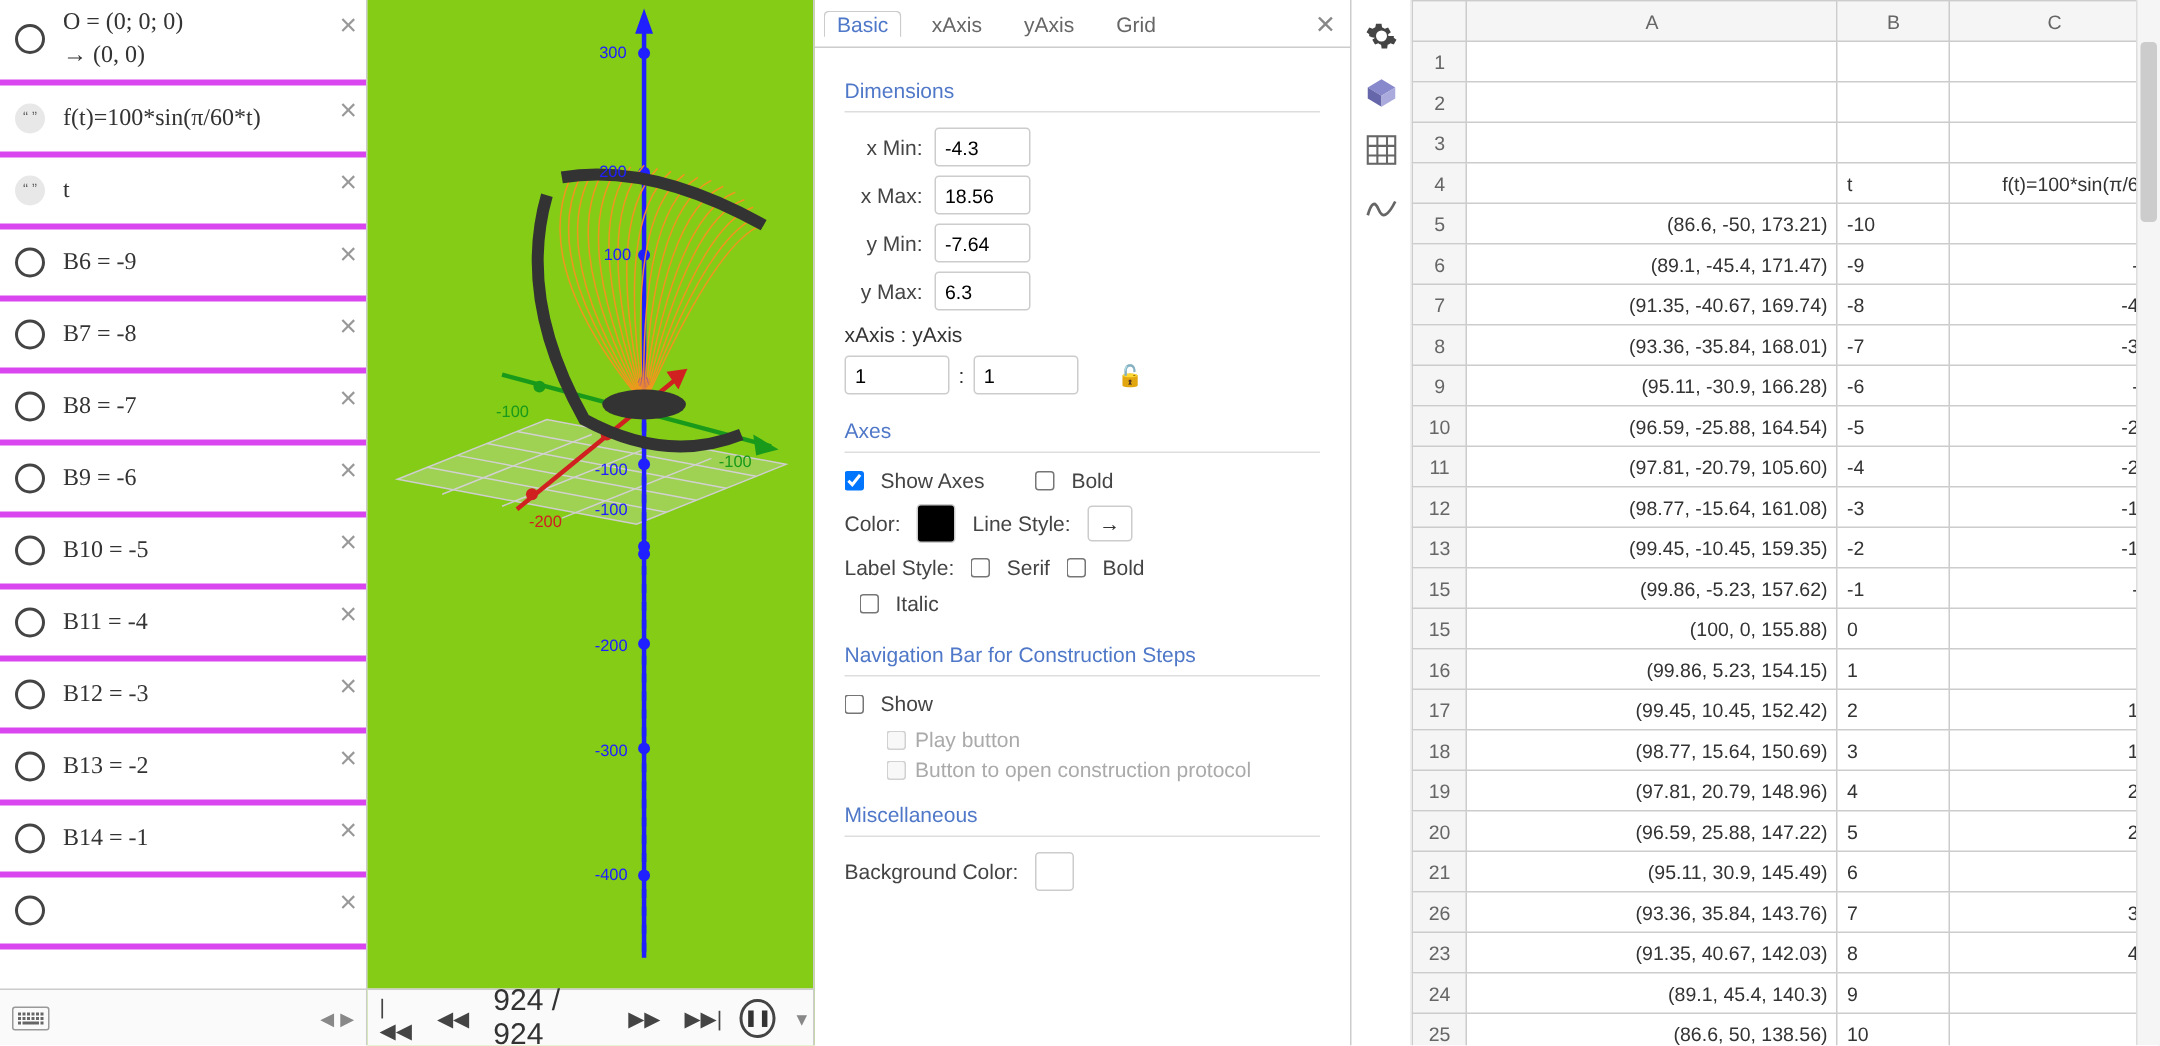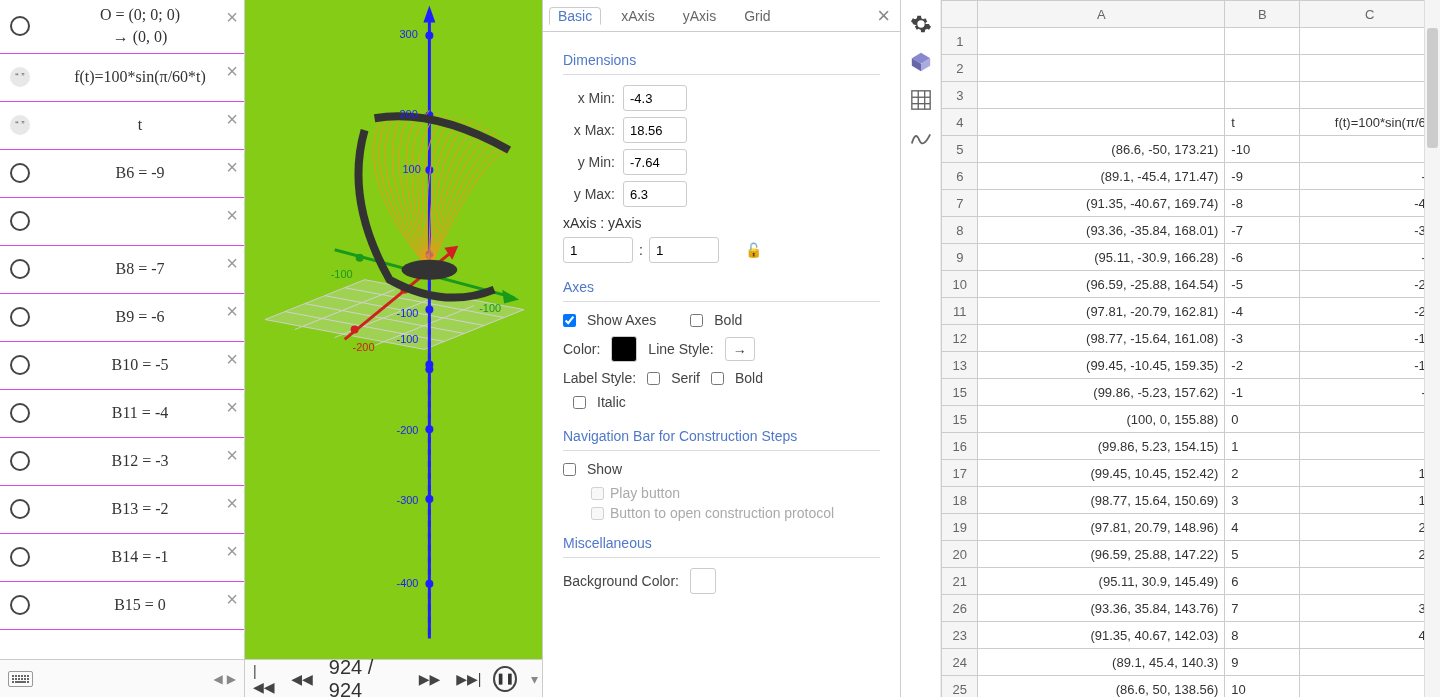--- a/index.html
+++ b/index.html
@@ -1,21 +1,21 @@
 <!DOCTYPE html>
 <html><head>
 <meta charset="utf-8">
 <style>
 * { box-sizing: border-box; margin: 0; padding: 0; }
 body { font-family: Arial, sans-serif; font-size: 14px; color: #333; background: #fff; width: 1440px; height: 697px; display: flex; overflow: hidden; }
 
 .algebra { width: 245px; border-right: 1px solid #ccc; overflow-y: auto; position: relative; display: flex; flex-direction: column; }
 .algebra-list { flex: 1; overflow-y: auto; }
 .algebra-footer { border-top: 1px solid #ccc; height: 38px; display: flex; align-items: center; padding: 0 8px; background: #fafafa; }
-.alg-item { display: flex; align-items: center; min-height: 48px; border-bottom: 1px solid #d946ef; padding: 4px 6px; position: relative; text-align: center; }
+.alg-item { display: flex; align-items: center; min-height: 48px; border-bottom: 4px solid #d946ef; padding: 4px 6px; position: relative; }
 .alg-item .circle { width: 20px; height: 20px; border: 2px solid #444; border-radius: 50%; margin: 0 12px 0 4px; flex-shrink: 0; }
 .alg-item .circle.quote { border: none; background: #e8e8e8; display: flex; align-items: center; justify-content: center; font-size: 10px; color: #666; }
 .alg-item .label { flex: 1; font-family: "Times New Roman", serif; font-size: 16px; line-height: 1.4; }
 .alg-item .close { position: absolute; right: 6px; top: 6px; color: #999; cursor: pointer; font-size: 20px; }
 .alg-item .sub { display: block; }
 
 .graphics { width: 298px; border-right: 1px solid #ccc; position: relative; background: #84cc16; display: flex; flex-direction: column; }
 .graphics-canvas { flex: 1; position: relative; overflow: hidden; }
 .graphics-footer { border-top: 1px solid #ccc; height: 38px; display: flex; align-items: center; justify-content: center; gap: 8px; background: #fafafa; padding: 0 4px; }
 .nav-btn { cursor: pointer; color: #444; font-size: 14px; padding: 2px 4px; }
@@ -78,20 +78,21 @@
         <span class="label">t</span>
         <span class="close">×</span>
       </div>
       <div class="alg-item">
         <span class="circle"></span>
         <span class="label">B6 = -9</span>
         <span class="close">×</span>
       </div>
       <div class="alg-item">
         <span class="circle"></span>
+        <span class="label">B7 = -8</span>
         <span class="close">×</span>
       </div>
       <div class="alg-item">
         <span class="circle"></span>
         <span class="label">B8 = -7</span>
         <span class="close">×</span>
       </div>
       <div class="alg-item">
         <span class="circle"></span>
         <span class="label">B9 = -6</span>
@@ -117,21 +118,20 @@
         <span class="label">B13 = -2</span>
         <span class="close">×</span>
       </div>
       <div class="alg-item">
         <span class="circle"></span>
         <span class="label">B14 = -1</span>
         <span class="close">×</span>
       </div>
       <div class="alg-item">
         <span class="circle"></span>
-        <span class="label">B15 = 0</span>
         <span class="close">×</span>
       </div>
     </div>
   <div class="algebra-footer">
     <span style="display:inline-grid;grid-template-columns:repeat(6,2px);grid-template-rows:repeat(3,2px);gap:1px;padding:3px;border:1px solid #999;border-radius:2px;">
       <span style="background:#666"></span>
         <span style="background:#666"></span>
         <span style="background:#666"></span>
         <span style="background:#666"></span>
         <span style="background:#666"></span>
@@ -427,21 +427,21 @@
             <td class="col-c">-3</td>
           </tr>
           <tr>
             <td class="rownum">10</td>
             <td class="col-a">(96.59, -25.88, 164.54)</td>
             <td class="col-b">-5</td>
             <td class="col-c">-25</td>
           </tr>
           <tr>
             <td class="rownum">11</td>
-            <td class="col-a">(97.81, -20.79, 162.81)</td>
+            <td class="col-a">(97.81, -20.79, 105.60)</td>
             <td class="col-b">-4</td>
             <td class="col-c">-20</td>
           </tr>
           <tr>
             <td class="rownum">12</td>
             <td class="col-a">(98.77, -15.64, 161.08)</td>
             <td class="col-b">-3</td>
             <td class="col-c">-15</td>
           </tr>
           <tr>

